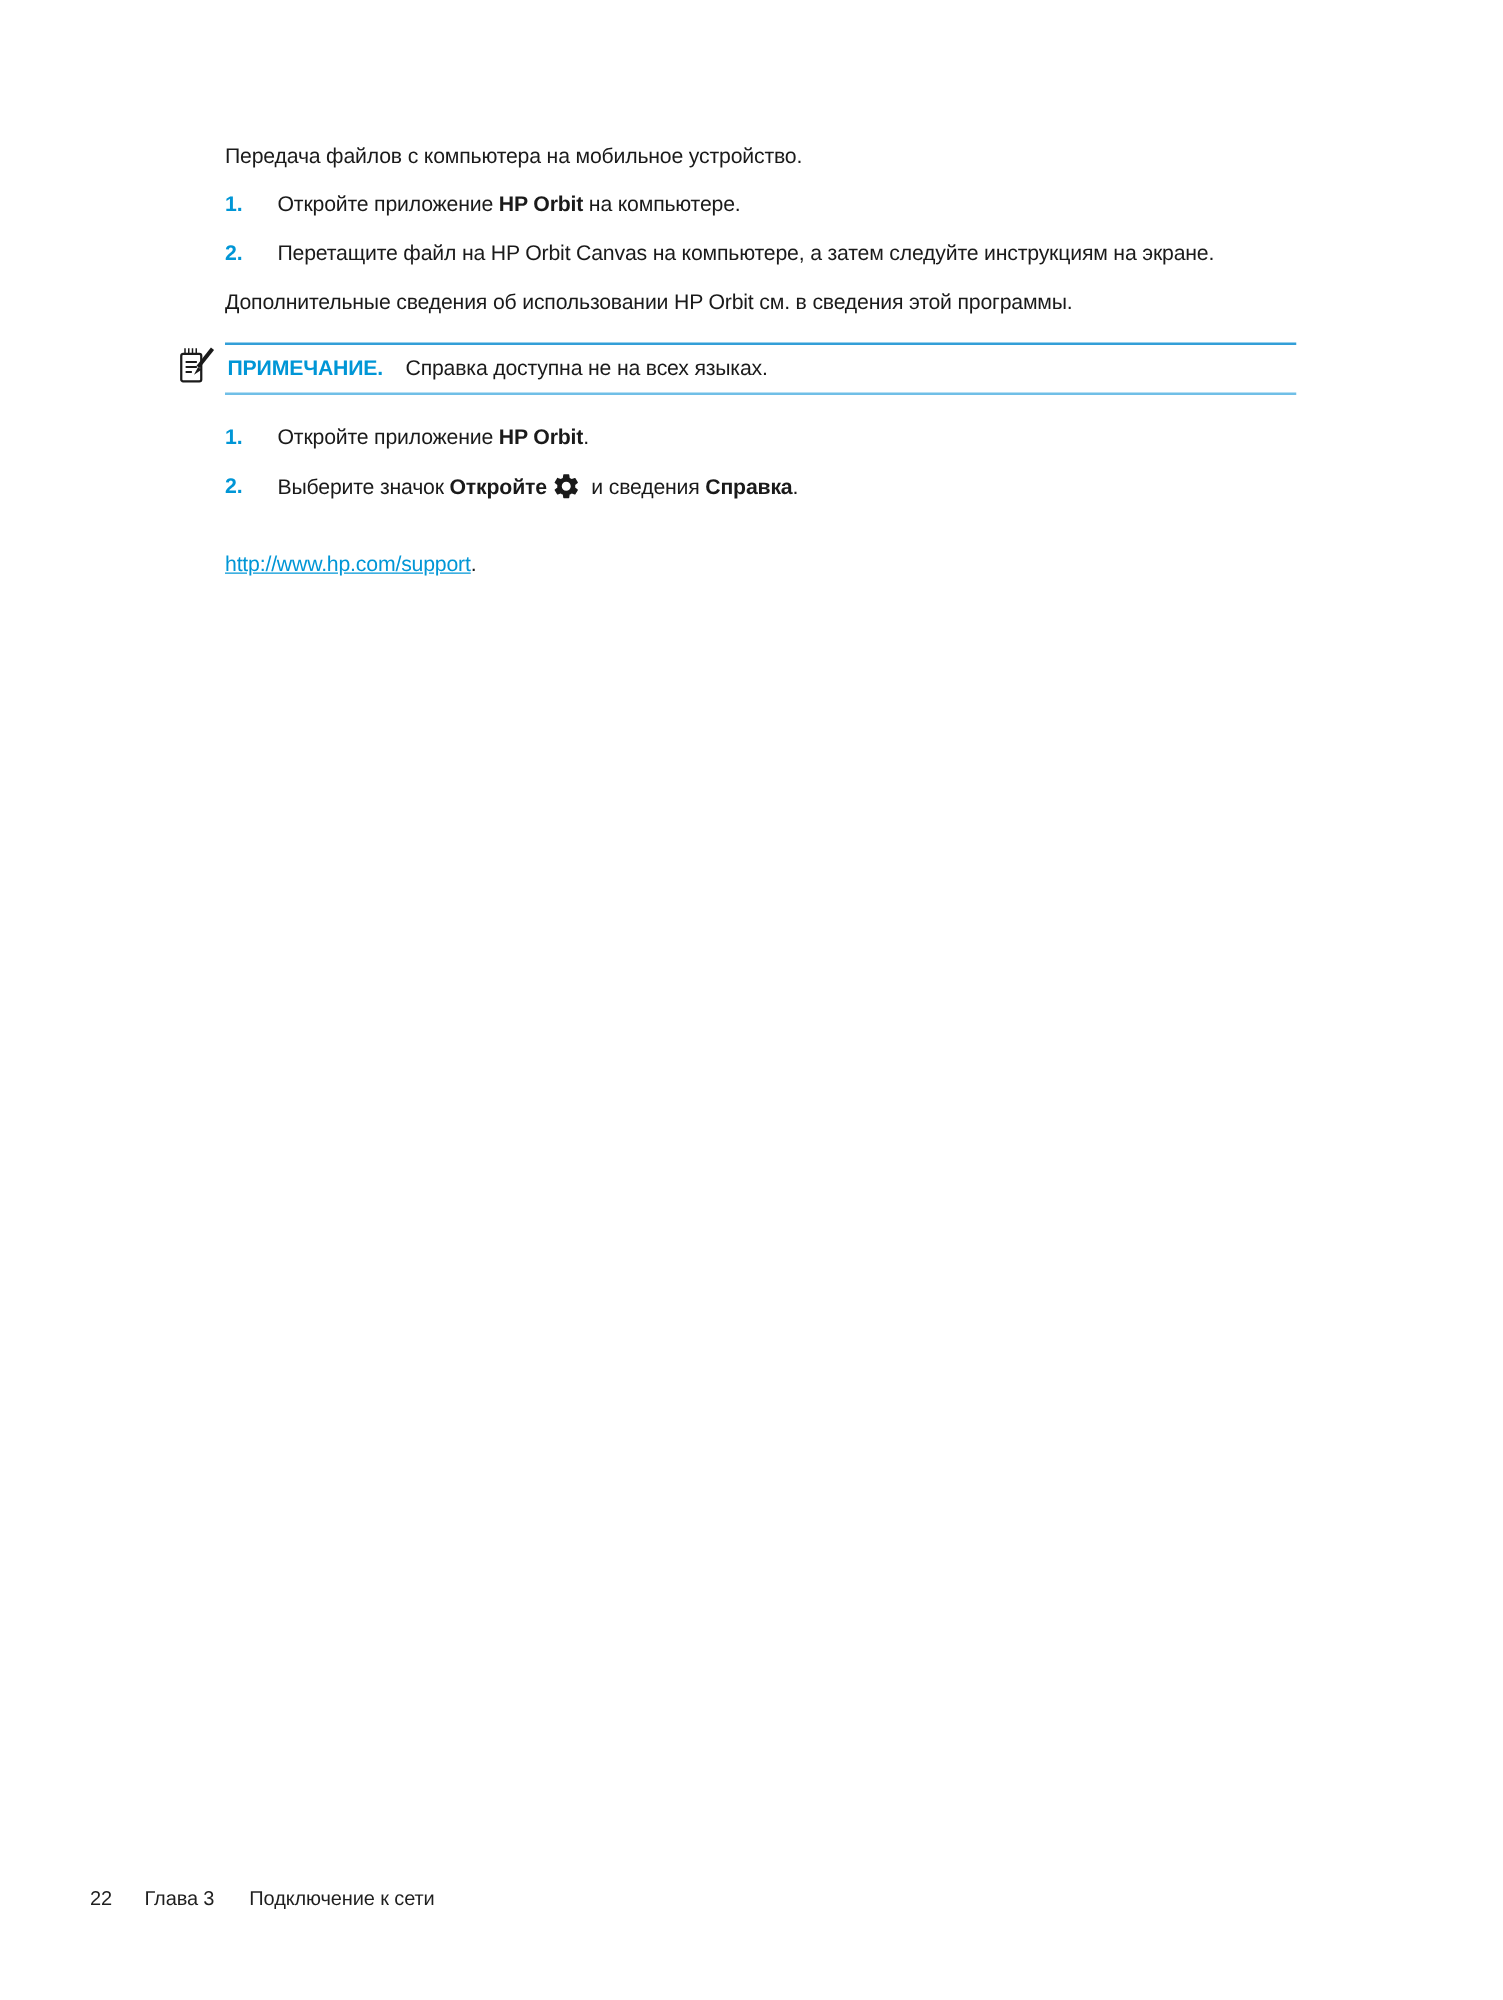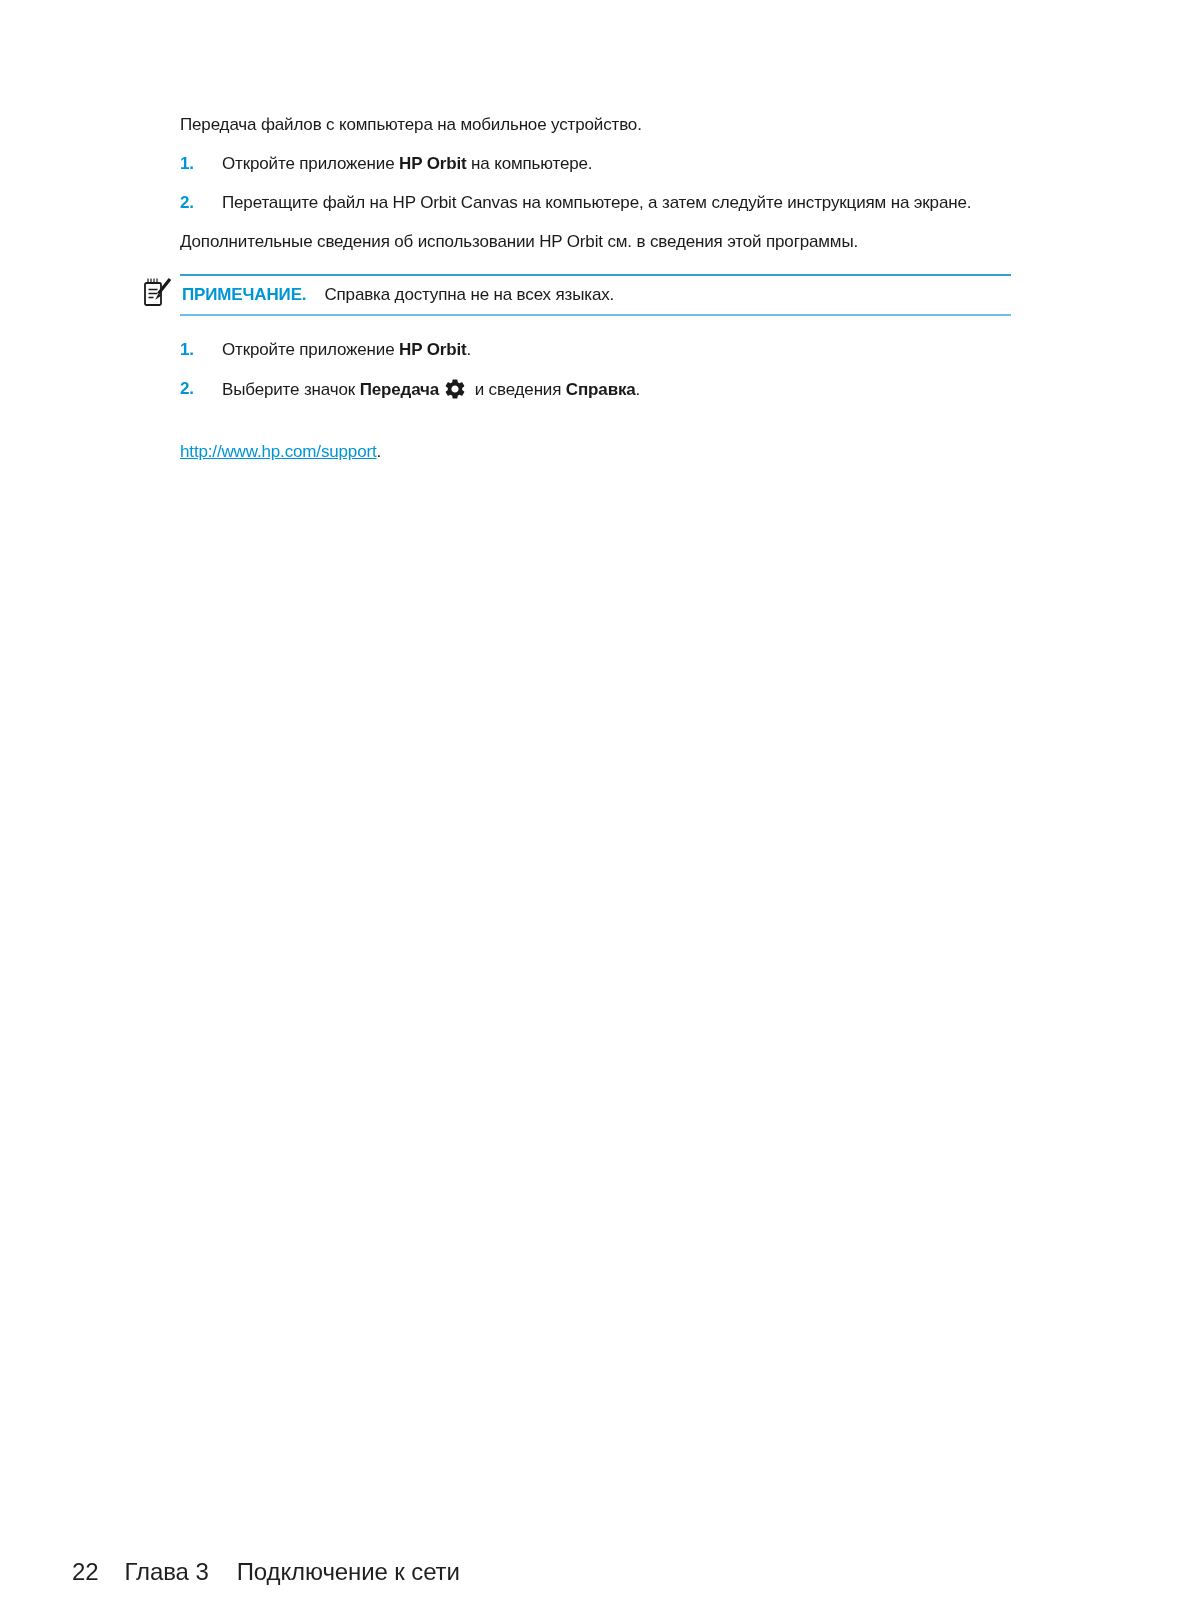--- a/index.html
+++ b/index.html
@@ -14,20 +14,21 @@
     background: #ffffff;
   }
   .page {
     position: relative;
     width: 1011px;
     height: 1600px;
     background: #ffffff;
     font-family: "Liberation Sans", sans-serif;
     color: var(--text);
     overflow: hidden;
+    padding-left: 26px;
   }
   .content {
     position: absolute;
     left: 180px;
     top: 113px;
     width: 912px;
     font-size: 17px;
     line-height: 23px;
     letter-spacing: -0.15px;
   }
@@ -74,22 +75,22 @@
     margin: 0 3px 0 4px;
   }
   .weblink {
     color: var(--accent);
     text-decoration: underline;
     cursor: pointer;
   }
   .footer {
     position: absolute;
     left: 72px;
-    top: 1558px;
-    font-size: 24px;
+    top: 1511px;
+    font-size: 16px;
     letter-spacing: -0.1px;
     color: #1f1f1f;
   }
   .footer .page-num { margin-right: 26px; }
   .footer .chapter { margin-right: 28px; }
 </style>
 </head>
 <body>
 
 <div class="page">
@@ -123,21 +124,21 @@
       <span class="note-label">ПРИМЕЧАНИЕ.</span><span>Справка доступна не на всех языках.</span>
     </div>
 
     <div class="step">
       <span class="step-num">1.</span>
       <span class="step-text"><span>Откройте приложение </span><b>HP Orbit</b><span>.</span></span>
     </div>
 
     <div class="step">
       <span class="step-num">2.</span>
-      <span class="step-text"><span>Выберите значок </span><b>Передача</b><span class="gear-inline"><svg width="24" height="24" viewBox="0 0 24 24">
+      <span class="step-text"><span>Выберите значок </span><b>Откройте</b><span class="gear-inline"><svg width="24" height="24" viewBox="0 0 24 24">
               <path fill="#1a1a1a" d="M19.14,12.94c0.04-0.3,0.06-0.61,0.06-0.94c0-0.32-0.02-0.64-0.07-0.94l2.03-1.58c0.18-0.14,0.23-0.41,0.12-0.61l-1.92-3.32c-0.12-0.22-0.37-0.29-0.59-0.22l-2.39,0.96c-0.5-0.38-1.03-0.7-1.62-0.94L14.4,2.81c-0.04-0.24-0.24-0.41-0.48-0.41h-3.84c-0.24,0-0.43,0.17-0.47,0.41L9.25,5.35C8.66,5.59,8.12,5.92,7.63,6.29L5.24,5.33c-0.22-0.08-0.47,0-0.59,0.22L2.74,8.87C2.62,9.08,2.66,9.34,2.86,9.48l2.03,1.58C4.84,11.36,4.8,11.69,4.8,12s0.02,0.64,0.07,0.94l-2.03,1.58c-0.18,0.14-0.23,0.41-0.12,0.61l1.92,3.32c0.12,0.22,0.37,0.29,0.59,0.22l2.39-0.96c0.5,0.38,1.03,0.7,1.62,0.94l0.36,2.54c0.05,0.24,0.24,0.41,0.48,0.41h3.84c0.24,0,0.44-0.17,0.47-0.41l0.36-2.54c0.59-0.24,1.13-0.56,1.62-0.94l2.39,0.96c0.22,0.08,0.47,0,0.59-0.22l1.92-3.32c0.12-0.22,0.07-0.47-0.12-0.61L19.14,12.94z M12,15.6c-1.98,0-3.6-1.62-3.6-3.6s1.62-3.6,3.6-3.6s3.6,1.62,3.6,3.6S13.98,15.6,12,15.6z"></path>
             </svg></span><span> и сведения </span><b>Справка</b><span>.</span></span>
     </div>
 
     <p class="para"><br><a class="weblink">http://www.hp.com/support</a><span>.</span></p>
 
   </div>
 
   <div class="footer">
     <span class="page-num">22</span><span class="chapter">Глава 3</span><span>Подключение к сети</span>

